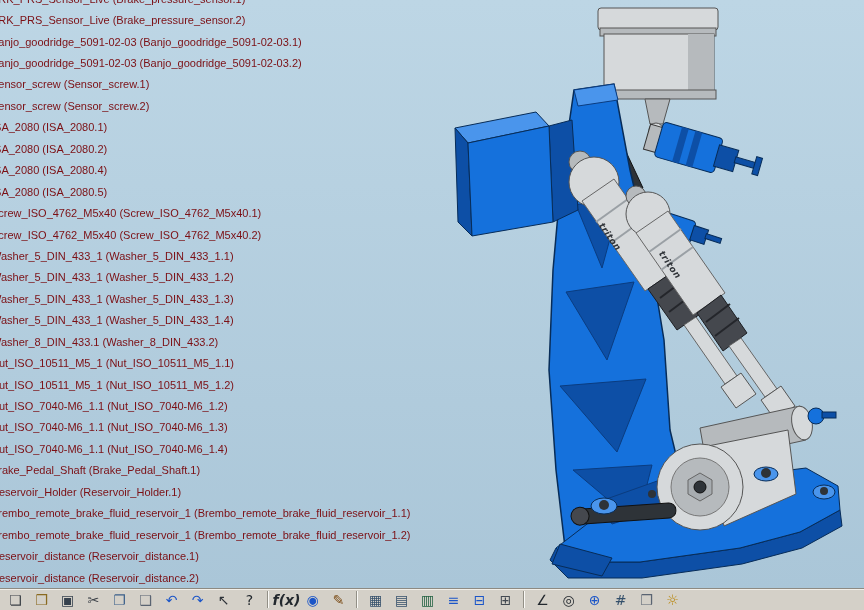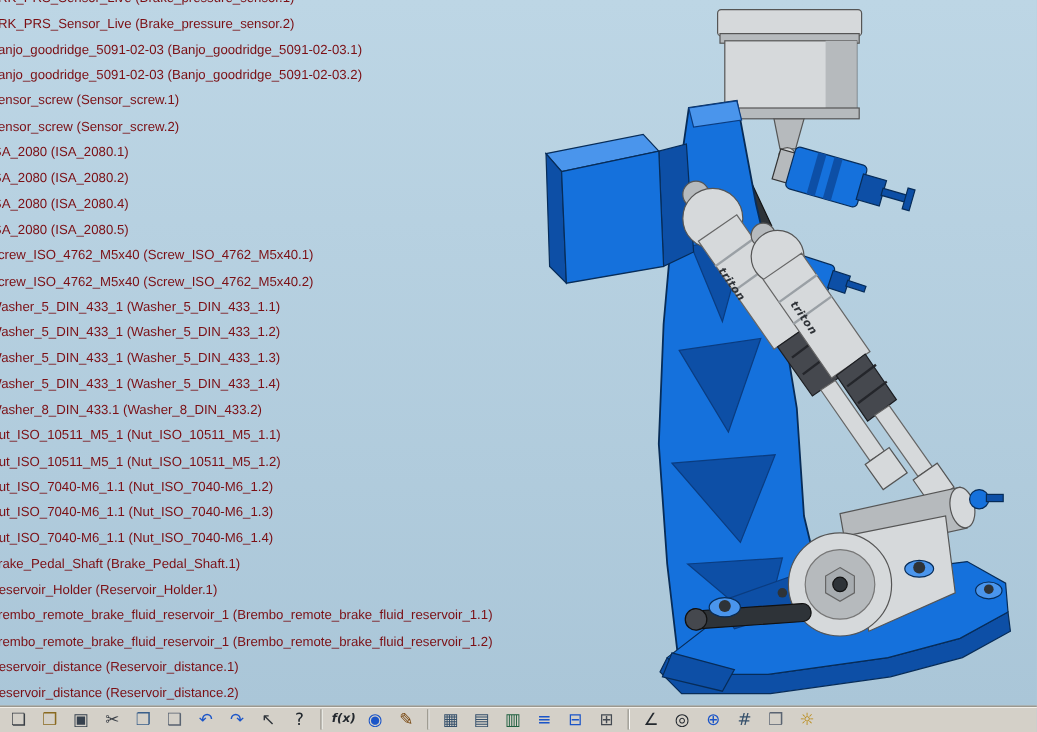--- a/index.html
+++ b/index.html
@@ -28,21 +28,21 @@
     position:absolute;left:0;bottom:0;width:864px;height:22px;box-sizing:border-box;
     background:#d4d0c8;border-top:1px solid #8d8a82;
     box-shadow:inset 0 1px 0 #f2efe9;
     display:flex;align-items:center;padding:0 3px;gap:1px;z-index:10;
   }
   .tool{
     width:25px;height:20px;display:flex;align-items:center;justify-content:center;
     background:transparent;border:1px solid transparent;padding:0;margin:0;
     font-family:"DejaVu Sans",sans-serif;font-size:14px;line-height:1;cursor:default;
   }
-  .tool.small span{font-size:10px;font-style:italic;font-weight:bold;}
+  .tool.small span{font-size:14px;font-style:italic;font-weight:bold;}
   .sep{
     width:1px;height:17px;background:#928f86;border-right:1px solid #fbfaf7;
     margin:0 4px;flex:none;
   }
 </style>
 </head>
 <body>
 
 <div class="viewport">
 

